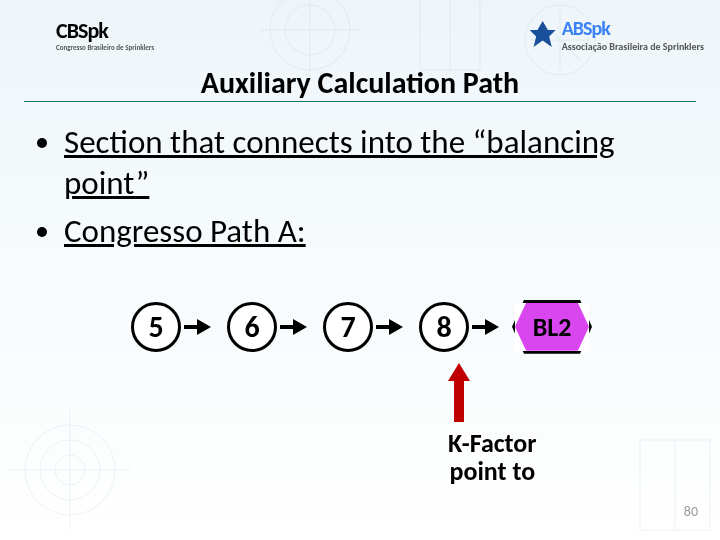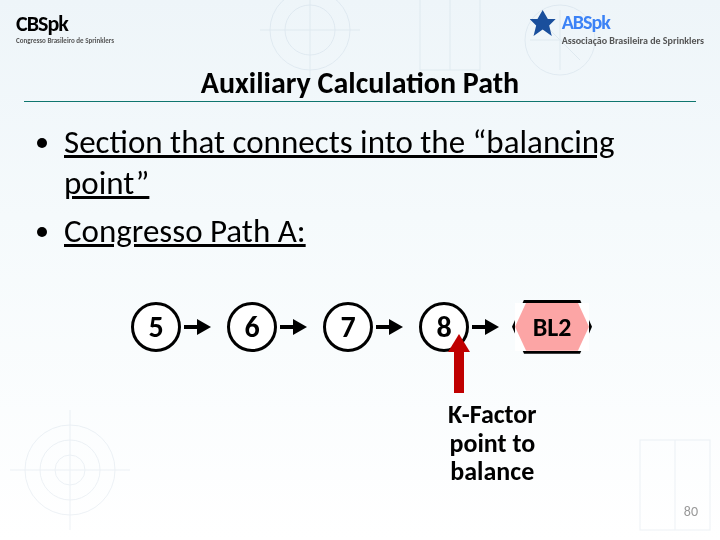--- a/index.html
+++ b/index.html
@@ -19,23 +19,24 @@
     }
     .content { position: relative; z-index: 1; width: 100%; height: 100%; }
     .logos {
       display: flex;
       justify-content: space-between;
       padding: 10px 16px 0 16px;
       height: 58px;
     }
     .logo-left, .logo-right {
       display: flex;
-      align-items: flex-start;
+      align-items: center;
       gap: 6px;
       font-weight: bold;
+      margin-left: 40px;
     }
     .logo-left .big { font-size: 22px; letter-spacing: -1px; }
     .logo-left .sub { font-size: 7px; color: #555; line-height: 1; }
     .logo-right .icon {
       display: inline-block;
       width: 26px; height: 26px;
       background: #1a4f9c;
       clip-path: polygon(50% 0, 70% 35%, 100% 35%, 75% 60%, 85% 100%, 50% 75%, 15% 100%, 25% 60%, 0 35%, 30% 35%);
     }
     .logo-right .txt { font-size: 20px; color: #3b82f6; letter-spacing: -1px; }
@@ -82,21 +83,21 @@
       position: absolute;
       inset: -3px;
       clip-path: polygon(15% 0, 85% 0, 100% 50%, 85% 100%, 15% 100%, 0 50%);
       background: #000;
       z-index: -1;
     }
     .hex .inner {
       position: absolute;
       inset: 0;
       clip-path: polygon(15% 0, 85% 0, 100% 50%, 85% 100%, 15% 100%, 0 50%);
-      background: #fca5a5;
+      background: #d946ef;
       display: flex; align-items: center; justify-content: center;
     }
     .arrow-right {
       width: 0; height: 0;
       border-left: 14px solid #000;
       border-top: 8px solid transparent;
       border-bottom: 8px solid transparent;
       position: relative;
     }
     .arrow-right::before {
@@ -202,18 +203,17 @@
     <div class="hex">
       <div class="inner">BL2</div>
     </div>
   </div>
 
   <div class="arrow-up-container">
     <div class="arrow-up"></div>
     <div class="kf-label">
       <span>K-Factor</span><br>
       <span>point to</span><br>
-      <span>balance</span>
     </div>
   </div>
 
   <div class="page-num">80</div>
 </div>
 
 </body></html>

